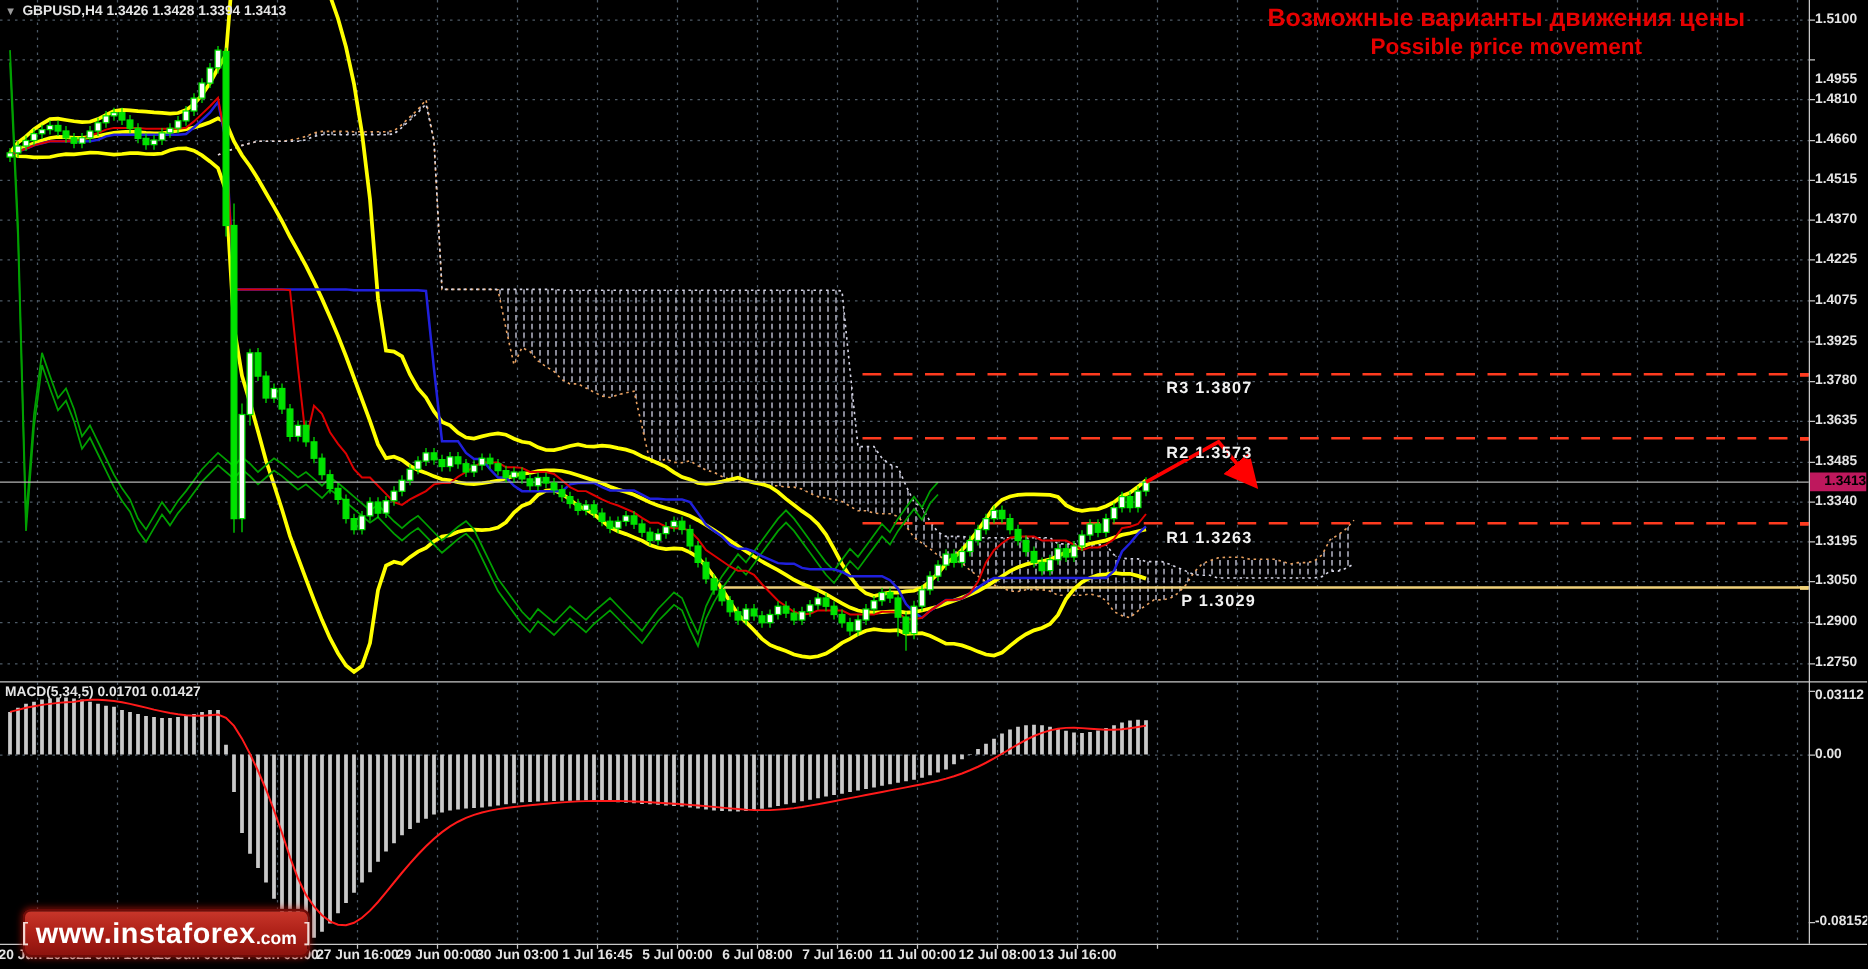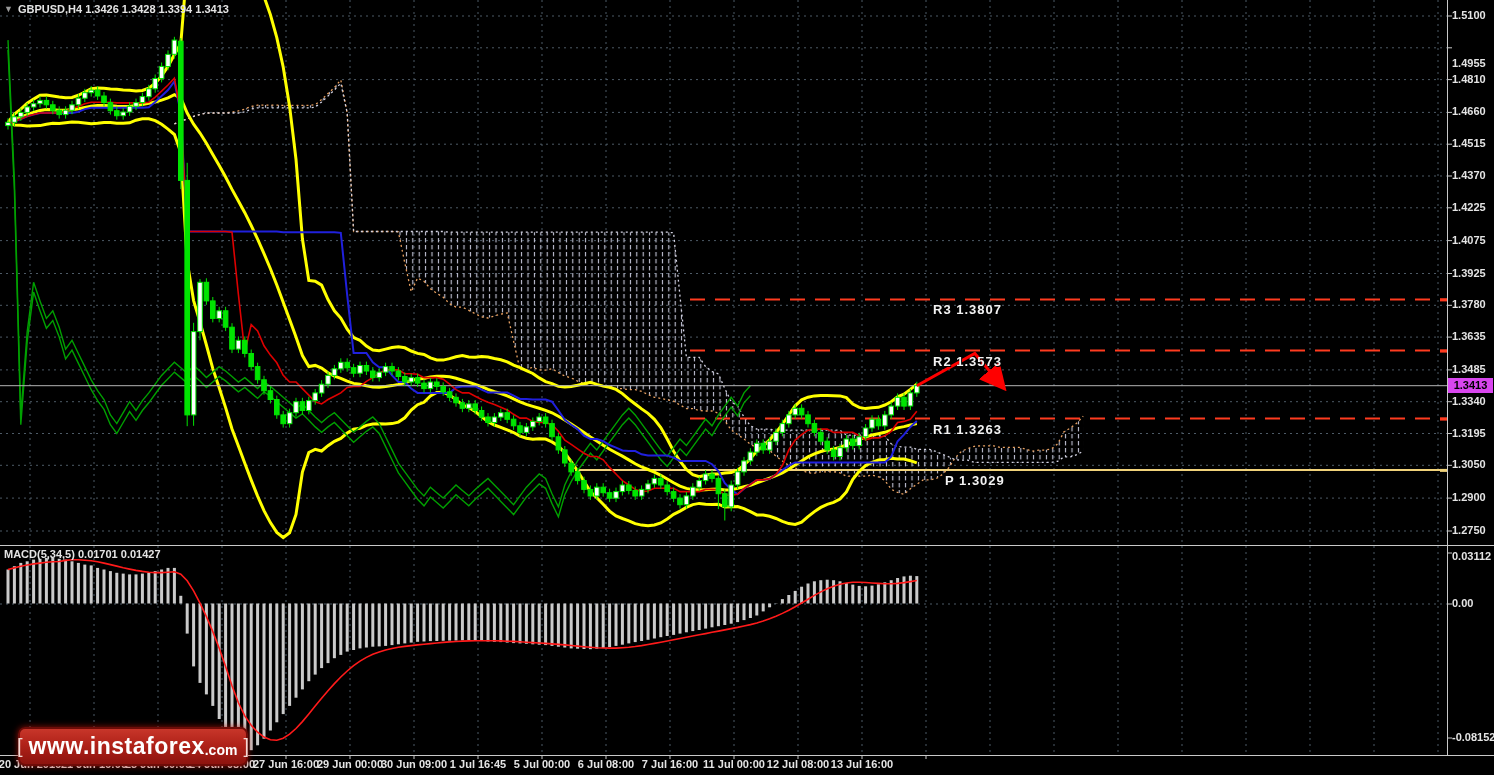--- a/index.html
+++ b/index.html
@@ -9,22 +9,22 @@
   .symbol-bar{position:absolute;left:4px;top:3px;display:flex;align-items:center;gap:5px;}
   .tri{font-size:9px;color:#9a9a9a;line-height:11px;}
   .sym-text{font:700 11px "Liberation Sans",sans-serif;color:#e4e4e4;}
   .title-block{position:absolute;top:4px;left:1005px;width:400px;text-align:center;}
   .title-ru{font:700 20px "Liberation Sans",sans-serif;}
   .title-en{font:700 18px "Liberation Sans",sans-serif;}
   .pivot-lbl{position:absolute;font:700 13px "Liberation Sans",sans-serif;color:#f2f2f2;
              text-shadow:1px 1px 0 #000;letter-spacing:1px;white-space:nowrap;}
   .macd-lbl{position:absolute;left:4px;top:548px;font:700 11px "Liberation Sans",sans-serif;color:#e4e4e4;}
   .paxis-lbl{position:absolute;left:1452px;font:700 11px "Liberation Sans",sans-serif;color:#e4e4e4;}
-  .price-box{position:absolute;left:1448px;top:378px;width:45px;height:15px;background:#d946ef;
-             color:#000;font:700 11px "Liberation Sans",sans-serif;text-align:center;line-height:15px;}
+  .price-box{position:absolute;left:1448px;top:378px;width:45px;height:15px;background:#be185d;
+             color:#000;font:700 11px "Liberation Sans",sans-serif;text-align:right;line-height:15px;}
   .taxis-lbl{position:absolute;top:758px;transform:translateX(-50%);
              font:700 11px "Liberation Sans",sans-serif;color:#e4e4e4;white-space:nowrap;}
   .logo{position:absolute;left:18px;top:727px;width:226px;height:35px;border-radius:7px;
         background:linear-gradient(180deg,#c8362a 0%,#b02219 45%,#8d130e 100%);
         border:2px solid #6e0c08;box-shadow:0 0 6px rgba(180,20,10,.8);
         display:flex;align-items:center;justify-content:center;color:#fff;}
   .logo .brk{font:400 20px "Liberation Sans",sans-serif;color:#f4d9d4;margin:0 6px;}
   .logo .dom{font:700 23px "Liberation Sans",sans-serif;letter-spacing:0.5px;}
   .logo .tld{font:700 14px "Liberation Sans",sans-serif;margin-top:6px;}
 </style>
@@ -577,20 +577,24 @@
       <line x1="798" y1="755" x2="798" y2="759" stroke="#c8c8c8" stroke-width="1"></line>
       <line x1="862" y1="755" x2="862" y2="759" stroke="#c8c8c8" stroke-width="1"></line>
       <line x1="926" y1="755" x2="926" y2="759" stroke="#c8c8c8" stroke-width="1"></line>
     </svg>
 
   <div class="symbol-bar">
     <span class="tri">▼</span>
     <span class="sym-text">GBPUSD,H4 1.3426 1.3428 1.3394 1.3413</span>
   </div>
 
+  <div class="title-block">
+    <div class="title-ru" id="title-ru" style="color: rgb(230, 0, 0);">Возможные варианты движения цены</div>
+    <div class="title-en" id="title-en" style="color: rgb(230, 0, 0);">Possible price movement</div>
+  </div>
 
   <div class="pivot-lbl" id="pl0" style="left: 933px; top: 302.4px;">R3 1.3807</div>
   <div class="pivot-lbl" id="pl1" style="left: 933px; top: 353.6px;">R2 1.3573</div>
   <div class="pivot-lbl" id="pl2" style="left: 933px; top: 421.6px;">R1 1.3263</div>
   <div class="pivot-lbl" id="pl3" style="left: 933px; top: 472.9px; padding-left: 12px;">P  1.3029</div>
 
   <div class="macd-lbl">MACD(5,34,5) 0.01701 0.01427</div>
 
   <div id="paxis">
       <span class="paxis-lbl" style="top: 9px;">1.5100</span>
@@ -616,21 +620,21 @@
   <div class="paxis-lbl" style="top:597px">0.00</div>
   <div class="paxis-lbl" style="top:731px">-0.08152</div>
 
   <div id="taxis">
       <span class="taxis-lbl" style="left: 30px;">20 Jun 2016</span>
       <span class="taxis-lbl" style="left: 94px;">21 Jun 16:00</span>
       <span class="taxis-lbl" style="left: 158px;">23 Jun 00:00</span>
       <span class="taxis-lbl" style="left: 222px;">24 Jun 08:00</span>
       <span class="taxis-lbl" style="left: 286px;">27 Jun 16:00</span>
       <span class="taxis-lbl" style="left: 350px;">29 Jun 00:00</span>
-      <span class="taxis-lbl" style="left: 414px;">30 Jun 09:00</span>
+      <span class="taxis-lbl" style="left: 414px;">30 Jun 03:00</span>
       <span class="taxis-lbl" style="left: 478px;">1 Jul 16:45</span>
       <span class="taxis-lbl" style="left: 542px;">5 Jul 00:00</span>
       <span class="taxis-lbl" style="left: 606px;">6 Jul 08:00</span>
       <span class="taxis-lbl" style="left: 670px;">7 Jul 16:00</span>
       <span class="taxis-lbl" style="left: 734px;">11 Jul 00:00</span>
       <span class="taxis-lbl" style="left: 798px;">12 Jul 08:00</span>
       <span class="taxis-lbl" style="left: 862px;">13 Jul 16:00</span>
       <span class="taxis-lbl" style="left: 926px; margin-top: 40px;">15 Jul 00:00</span>
     </div>
 

